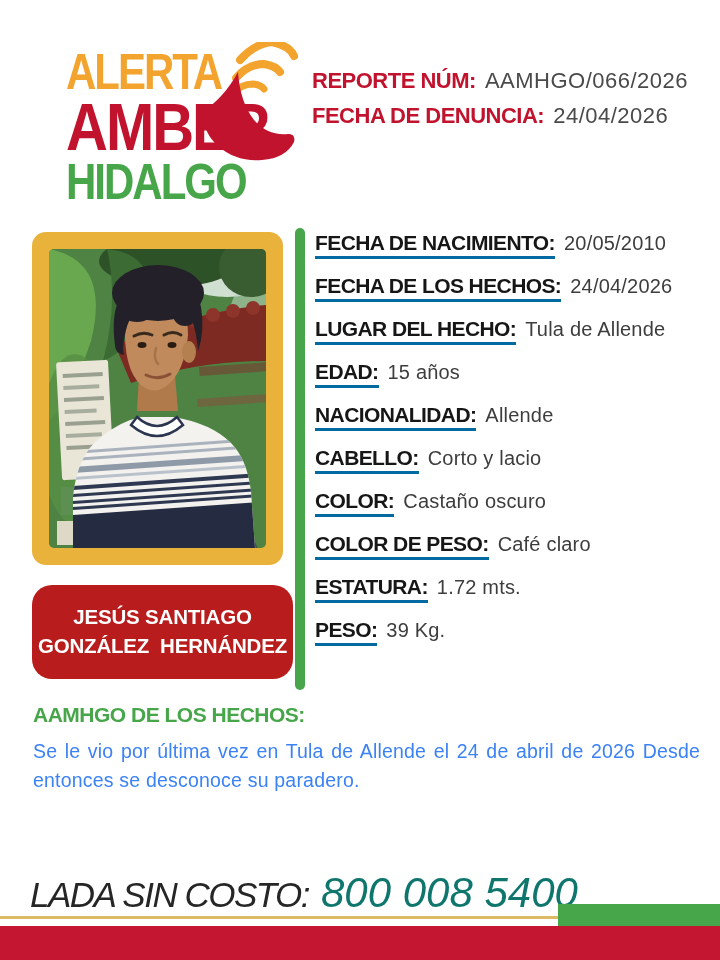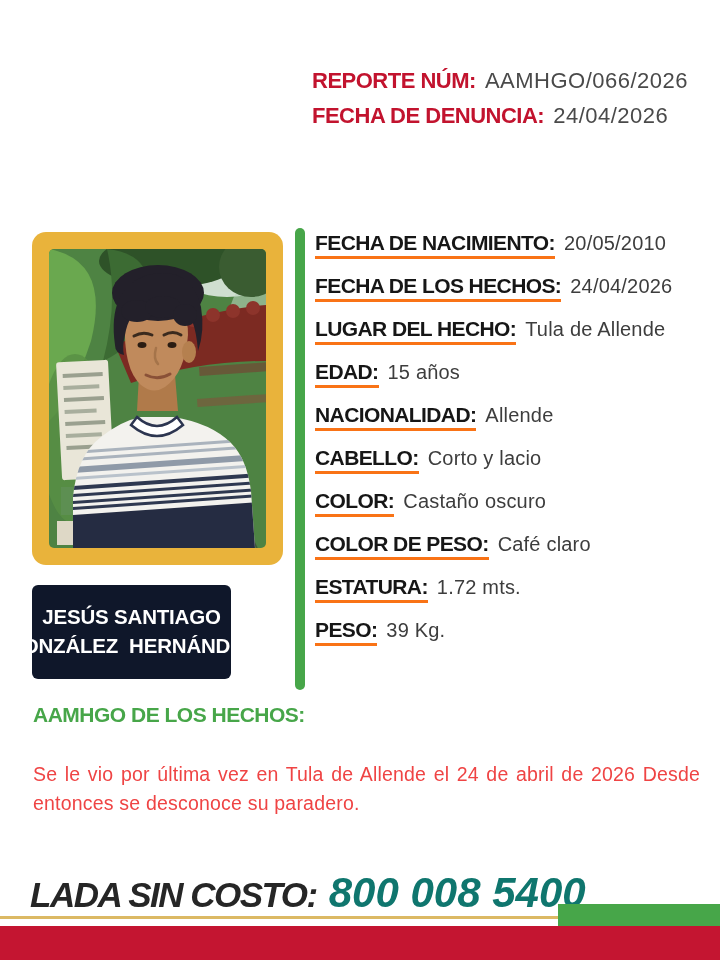--- a/index.html
+++ b/index.html
@@ -18,53 +18,64 @@
   
   .report{position:absolute;left:312px;top:68px;}
   .report-row{display:flex;align-items:baseline;margin-bottom:9px;white-space:nowrap;}
   .r-label{font-weight:800;color:#C2132E;font-size:22px;letter-spacing:-0.5px;}
   .r-value{font-weight:400;color:#4a4a4a;font-size:22px;margin-left:9px;letter-spacing:0.5px;}
   
   .photo-frame{position:absolute;left:32px;top:232px;width:251px;height:333px;
                background:#E9B33B;border-radius:14px;}
   .photo-frame svg{position:absolute;left:17px;top:17px;border-radius:5px;display:block;}
   
-  .name-box{position:absolute;left:32px;top:585px;width:199px;height:94px;background:#0f172a;
-            border-radius:6px;display:flex;flex-direction:column;justify-content:center;
+  .name-box{position:absolute;left:32px;top:585px;width:261px;height:94px;background:#b91c1c;
+            border-radius:20px;display:flex;flex-direction:column;justify-content:center;
             align-items:center;color:#ffffff;font-weight:800;font-size:20.5px;
             letter-spacing:-0.2px;line-height:1.4;text-align:center;}
   .name-line{white-space:pre;}
   
   .green-bar{position:absolute;left:295px;top:228px;width:10px;height:462px;
              background:#47A649;border-radius:5px;}
   .fields{position:absolute;left:315px;top:229px;width:400px;}
   .field-row{margin-bottom:13px;white-space:nowrap;}
   .f-label{display:inline-block;font-weight:800;font-size:21px;color:#161616;
-           letter-spacing:-0.6px;line-height:27px;border-bottom:3px solid #f97316;
+           letter-spacing:-0.6px;line-height:27px;border-bottom:3px solid #0369a1;
            padding-bottom:0;}
   .f-value{font-size:20px;color:#3d3d3d;margin-left:9px;letter-spacing:0.2px;margin-top:43px;}
   
   .summary-title{position:absolute;left:33px;top:703px;font-weight:800;font-size:21px;
                  color:#47A649;letter-spacing:-0.5px;}
-  .summary-body{position:absolute;left:33px;top:760px;width:667px;margin:0;font-size:19.5px;
-                color:#ef4444;line-height:1.5;text-align:justify;letter-spacing:0.2px;}
+  .summary-body{position:absolute;left:33px;top:737px;width:667px;margin:0;font-size:19.5px;
+                color:#3b82f6;line-height:1.5;text-align:justify;letter-spacing:0.2px;}
   
   .footer-line{position:absolute;left:30px;top:869px;display:flex;align-items:baseline;
-               font-style:italic;font-weight:700;white-space:nowrap;}
+               font-style:italic;font-weight:400;white-space:nowrap;}
   .lada{font-size:35px;color:#262626;letter-spacing:-1.5px;}
   .phone{font-size:42px;color:#0f766e;margin-left:12px;letter-spacing:0;}
   .gold-rule{position:absolute;left:0;top:916px;width:720px;height:3px;background:#DCB964;z-index:1;}
   .green-block{position:absolute;left:558px;top:904px;width:162px;height:23px;background:#47A649;z-index:2;}
   .red-band{position:absolute;left:0;top:926px;width:720px;height:34px;background:#C41531;z-index:2;}
 </style>
 </head>
 <body>
 
 <div class="poster">
 
+  <div class="logo">
+    <svg class="horn" width="100" height="128" viewBox="0 0 100 128">
+      <path d="M42,18 Q56,2 74,0 Q92,4 96,14" fill="none" stroke="#F2A42E" stroke-width="8" stroke-linecap="round"></path>
+      <path d="M38,36 Q50,22 66,22 Q78,24 82,30" fill="none" stroke="#F2A42E" stroke-width="8" stroke-linecap="round"></path>
+      <path d="M34,52 Q43,42 55,42 Q63,43 66,47" fill="none" stroke="#F2A42E" stroke-width="7" stroke-linecap="round"></path>
+      <path d="M4,70 Q26,56 40,30 Q42,60 56,78 Q70,94 90,92 Q98,92 96,100 Q88,116 64,118 Q38,120 20,104 Q6,92 4,70 Z" fill="#C2132E"></path>
+    </svg>
+    <div class="logo-line logo-alerta">ALERTA</div>
+    <div class="logo-line logo-amber">AMBER</div>
+    <div class="logo-line logo-hidalgo">HIDALGO</div>
+  </div>
 
   <div class="report">
     <div class="report-row">
       <span class="r-label">REPORTE NÚM:</span>
       <span class="r-value">AAMHGO/066/2026</span>
     </div>
     <div class="report-row">
       <span class="r-label">FECHA DE DENUNCIA:</span>
       <span class="r-value">24/04/2026</span>
     </div>

